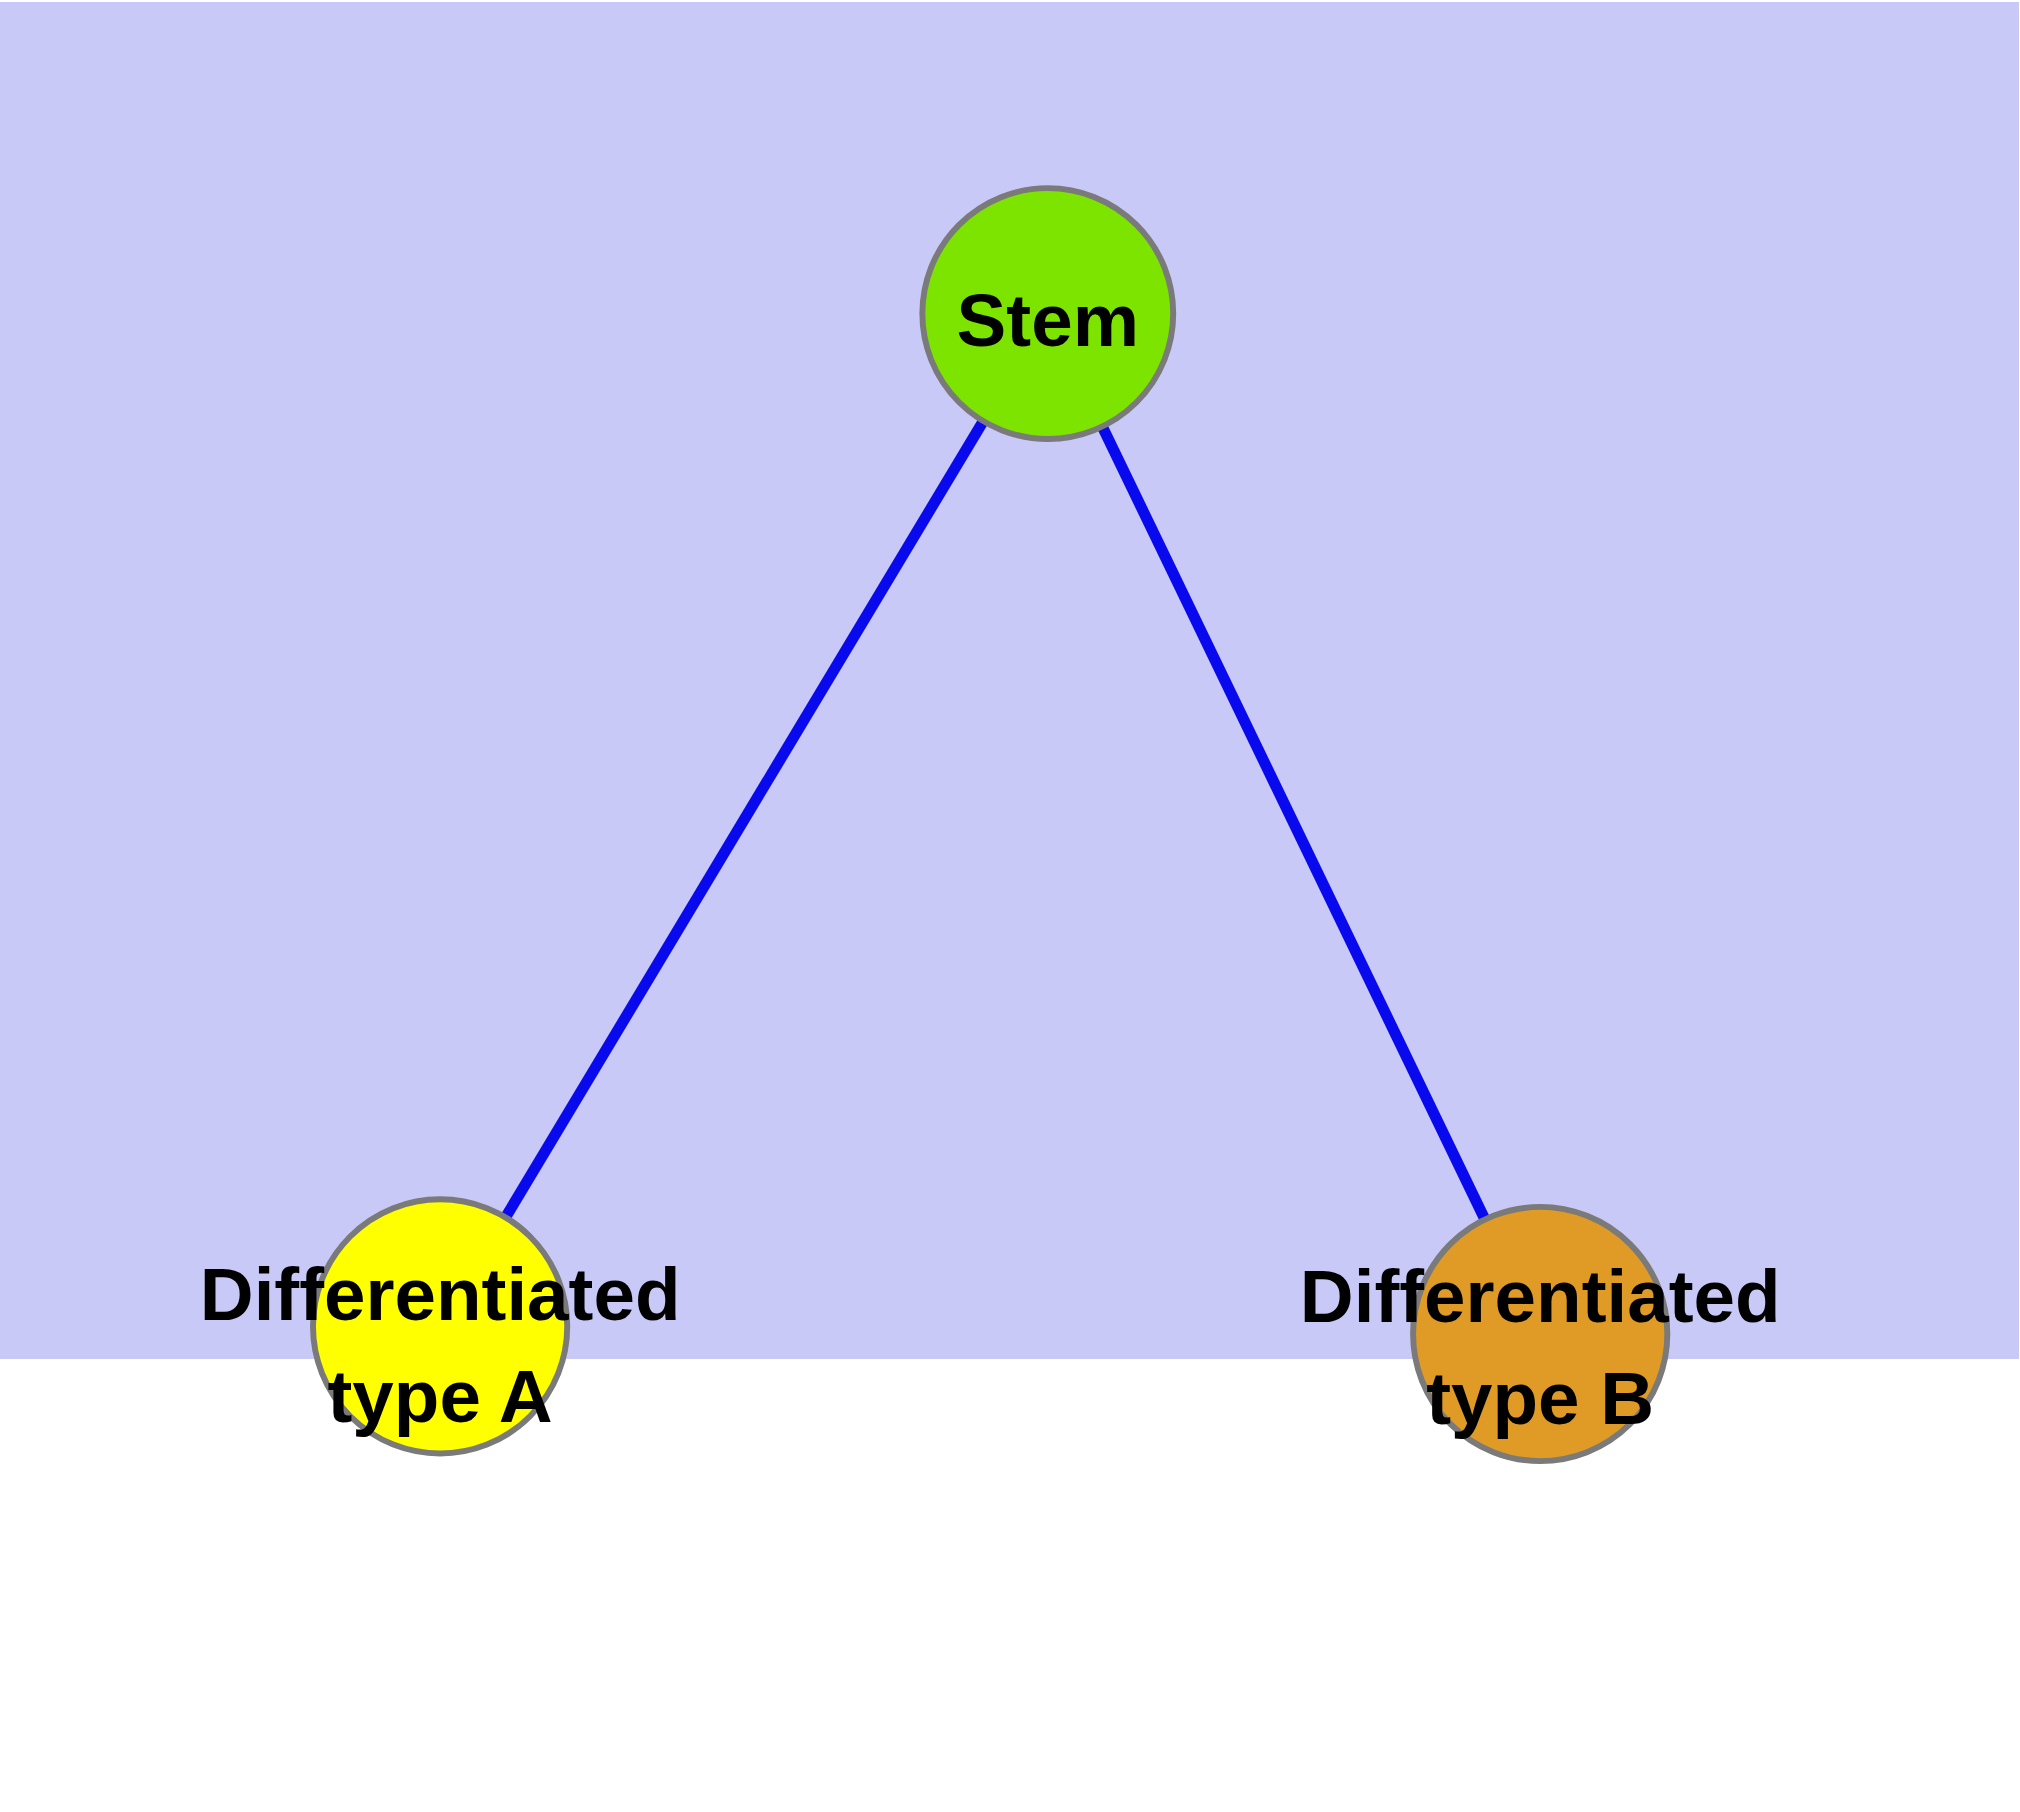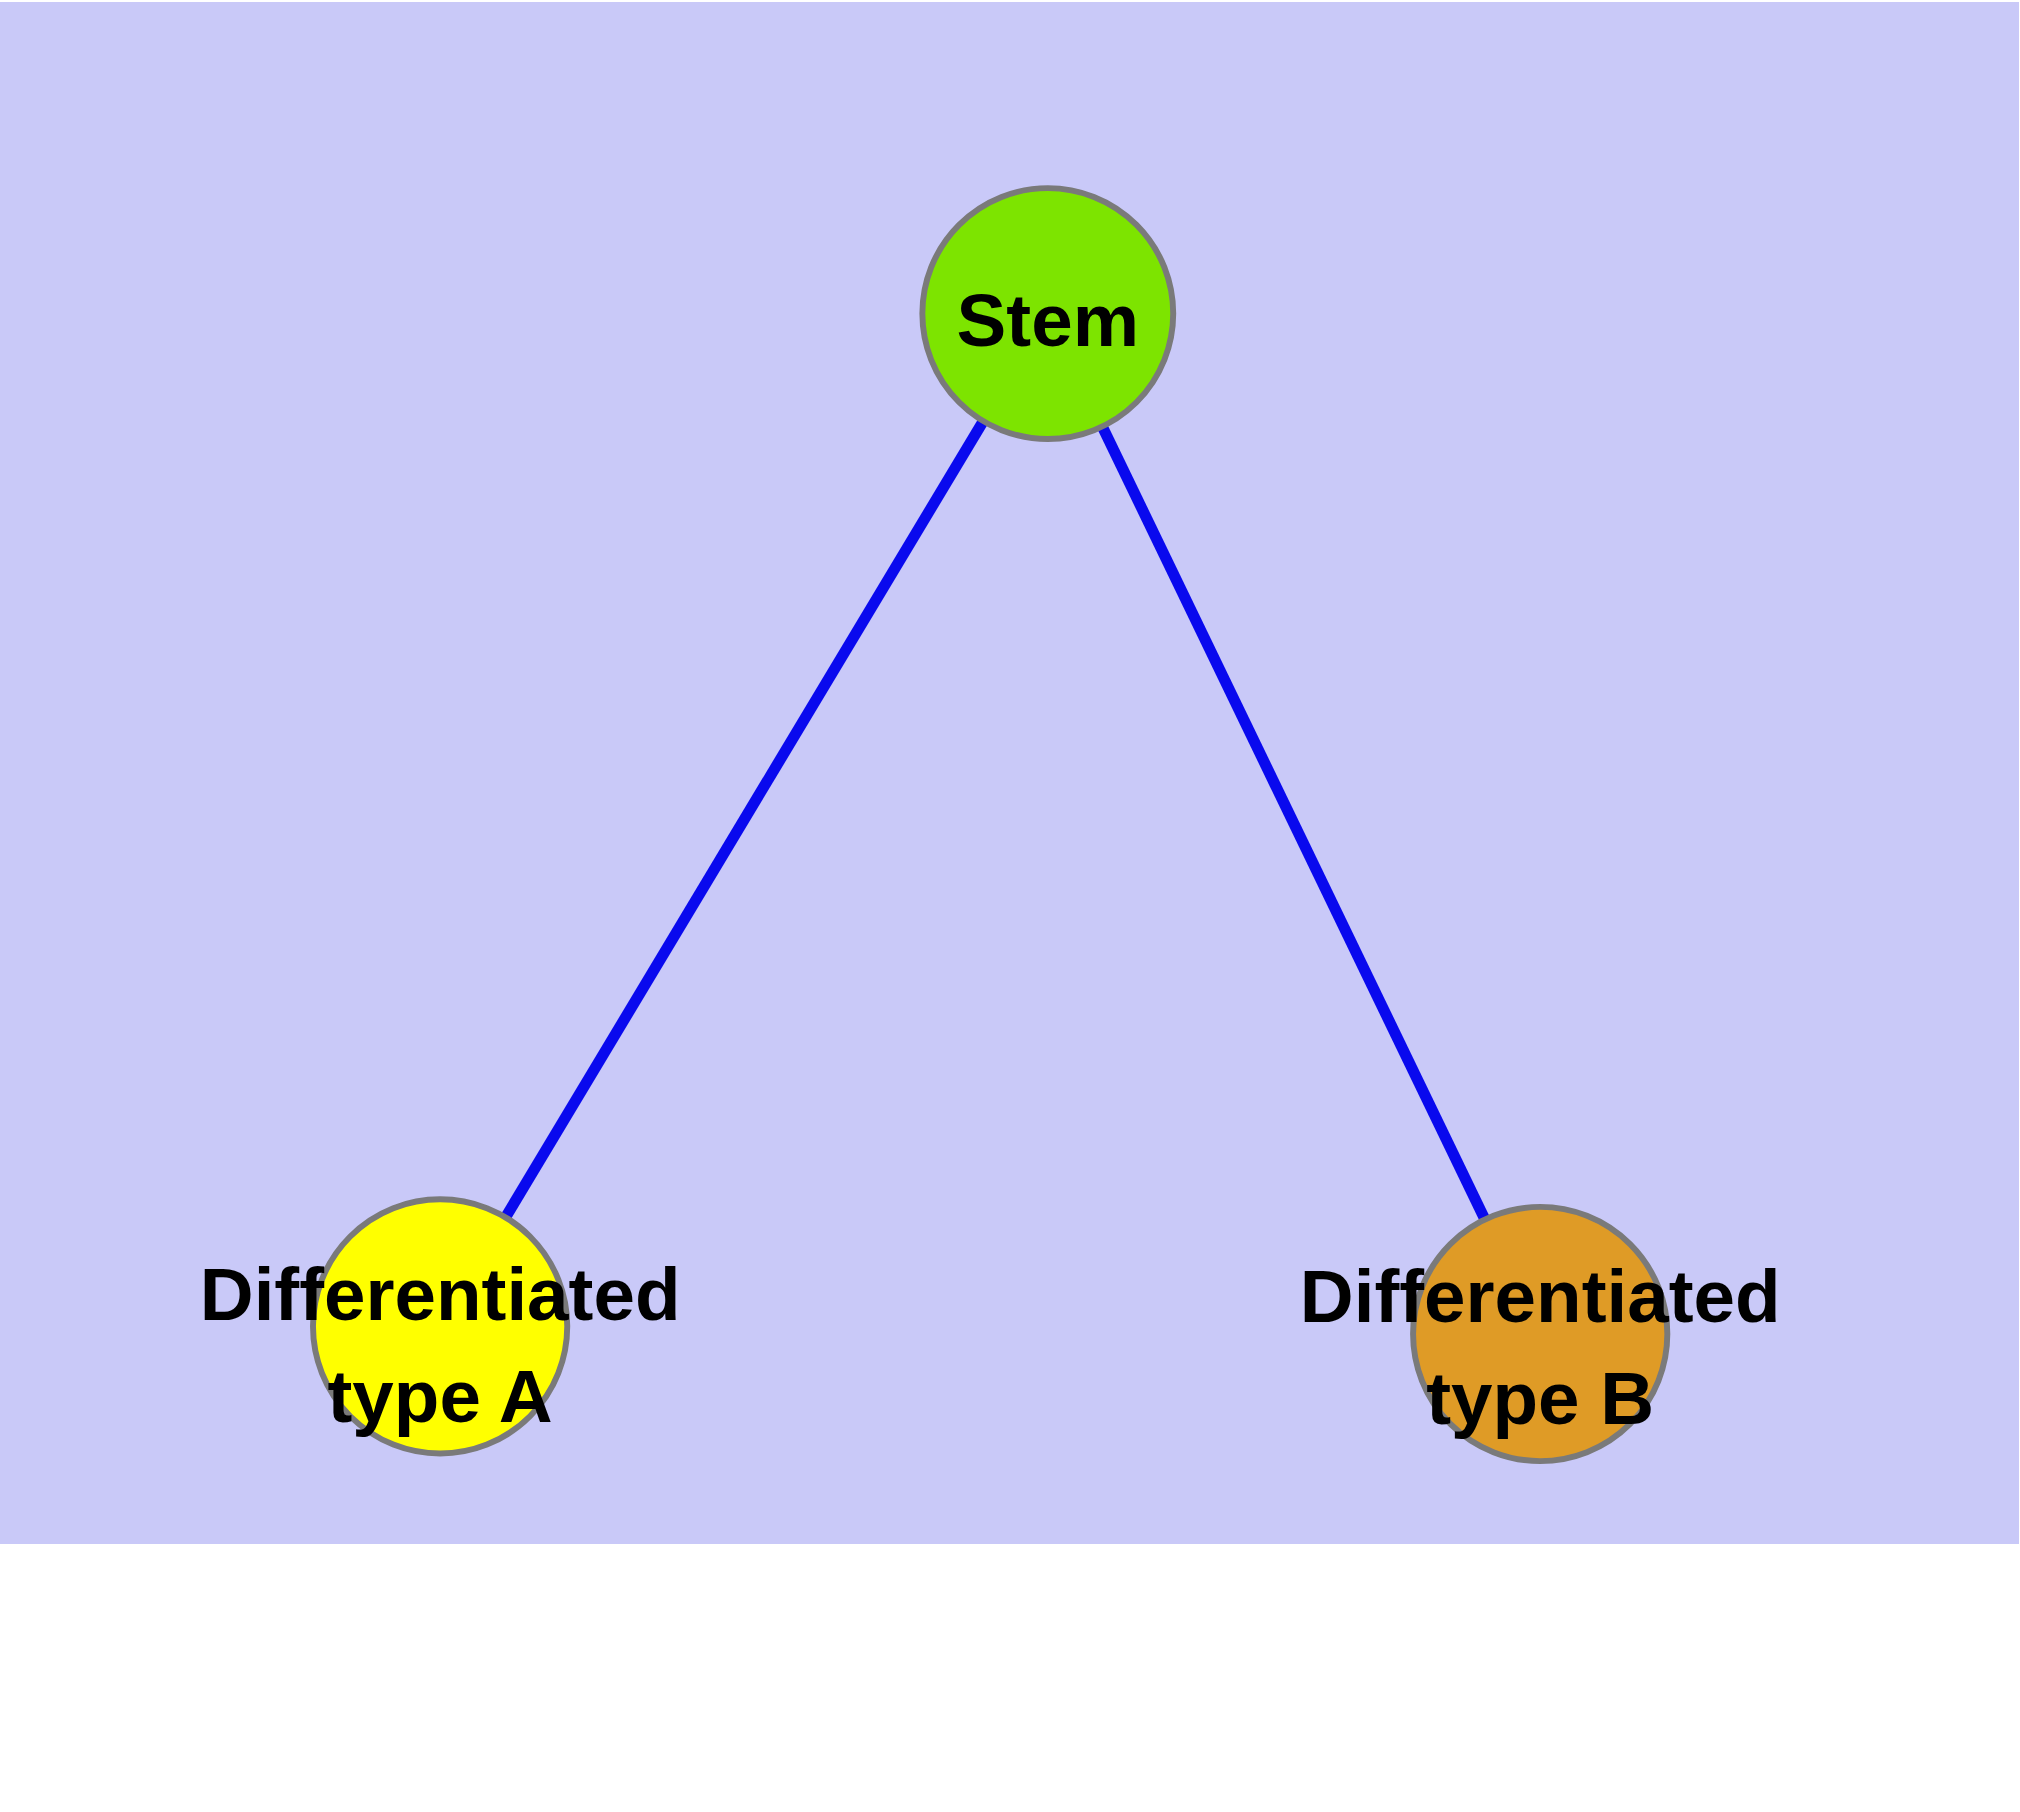--- a/index.html
+++ b/index.html
@@ -9,21 +9,21 @@
   body {
     width: 2021px;
     height: 1812px;
     background: var(--frame, #ffffff);
     font-family: "Liberation Sans", "DejaVu Sans", sans-serif;
     overflow: hidden;
   }
   .canvas {
     position: relative;
     width: 2021px;
-    height: 1544px;
+    height: 1359px;
   }
   
   .plot-bg {
     position: absolute;
     top: 1.7px;
     right: 1.7px;
     bottom: 0;
     left: 0;
     background: var(--background, #c9c9f8);
   }

